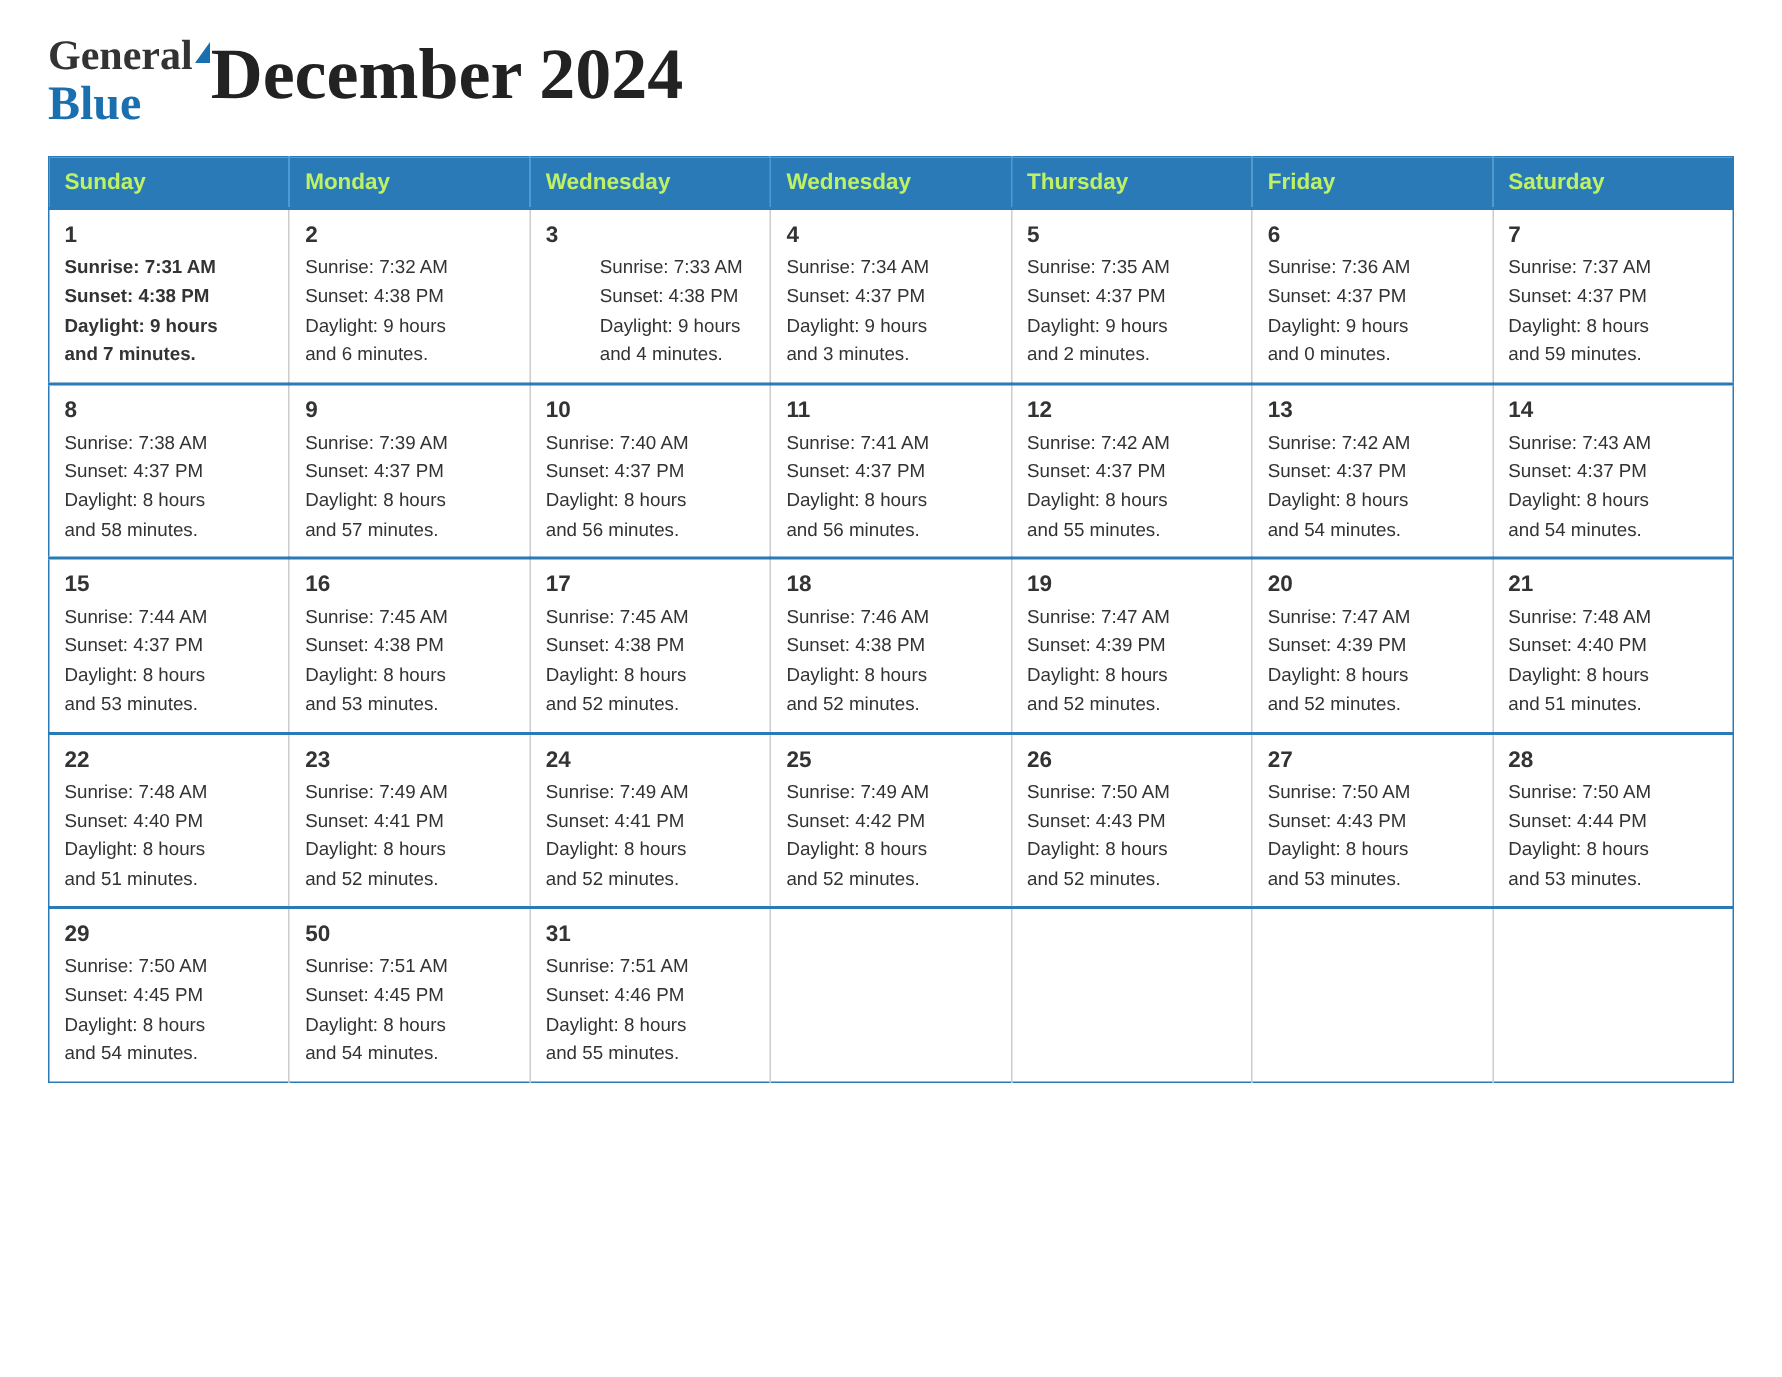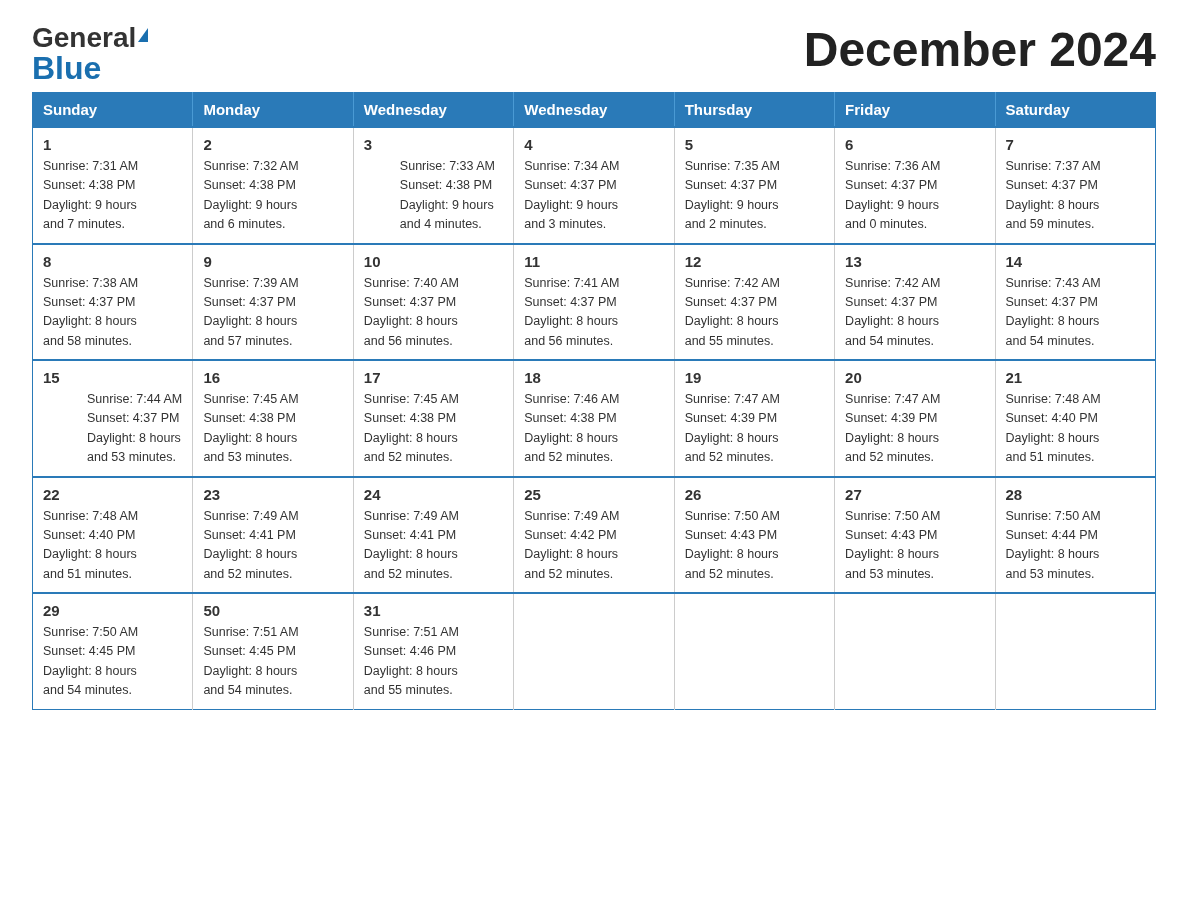--- a/index.html
+++ b/index.html
@@ -5,23 +5,24 @@
     * { box-sizing: border-box; margin: 0; padding: 0; }
     body {
       font-family: Arial, sans-serif;
       background: #fff;
       padding: 24px 32px;
       width: 1188px;
       min-height: 918px;
     }
     .header {
       display: flex;
-      justify-content: space-between;
+      justify-content: flex-start;
       align-items: flex-start;
-      margin-bottom: 8px;
+      margin-bottom: 20px;
+      font-family: Liberation Serif, serif;
     }
     .logo {
       display: flex;
       flex-direction: column;
       align-items: flex-start;
     }
     .logo-general {
       font-size: 28px;
       font-weight: bold;
       color: #333;
@@ -66,21 +67,21 @@
     }
     .calendar {
       width: 100%;
       border-collapse: collapse;
       border: 1px solid #2a7ab8;
     }
     .calendar thead tr {
       background-color: #2a7ab8;
     }
     .calendar thead th {
-      color: #ffffff;
+      color: #bef264;
       font-size: 15px;
       font-weight: bold;
       padding: 8px 10px;
       text-align: left;
       border-right: 1px solid #4a9ad4;
     }
     .calendar thead th:last-child {
       border-right: none;
     }
     .calendar tbody tr {
@@ -138,21 +139,21 @@
         <th>Wednesday</th>
         <th>Thursday</th>
         <th>Friday</th>
         <th>Saturday</th>
       </tr>
   </thead>
   <tbody>
   <tr>
         <td>
           <span class="day-num">1</span>
-          <div class="day-info" style="white-space: pre-line;">Sunrise: 7:31 AM
+          <div class="day-info" style="white-space: pre-line; font-weight: bold;">Sunrise: 7:31 AM
 Sunset: 4:38 PM
 Daylight: 9 hours
 and 7 minutes.</div>
         </td>
         <td>
           <span class="day-num">2</span>
           <div class="day-info" style="white-space: pre-line;">Sunrise: 7:32 AM
 Sunset: 4:38 PM
 Daylight: 9 hours
 and 6 minutes.</div>
@@ -240,21 +241,21 @@
           <span class="day-num">14</span>
           <div class="day-info" style="white-space: pre-line;">Sunrise: 7:43 AM
 Sunset: 4:37 PM
 Daylight: 8 hours
 and 54 minutes.</div>
         </td>
       </tr>
       <tr>
         <td>
           <span class="day-num">15</span>
-          <div class="day-info" style="white-space: pre-line; margin-left: 44px;">Sunrise: 7:44 AM
+          <div class="day-info" style="white-space: pre-line;">Sunrise: 7:44 AM
 Sunset: 4:37 PM
 Daylight: 8 hours
 and 53 minutes.</div>
         </td>
         <td>
           <span class="day-num">16</span>
           <div class="day-info" style="white-space: pre-line;">Sunrise: 7:45 AM
 Sunset: 4:38 PM
 Daylight: 8 hours
 and 53 minutes.</div>

